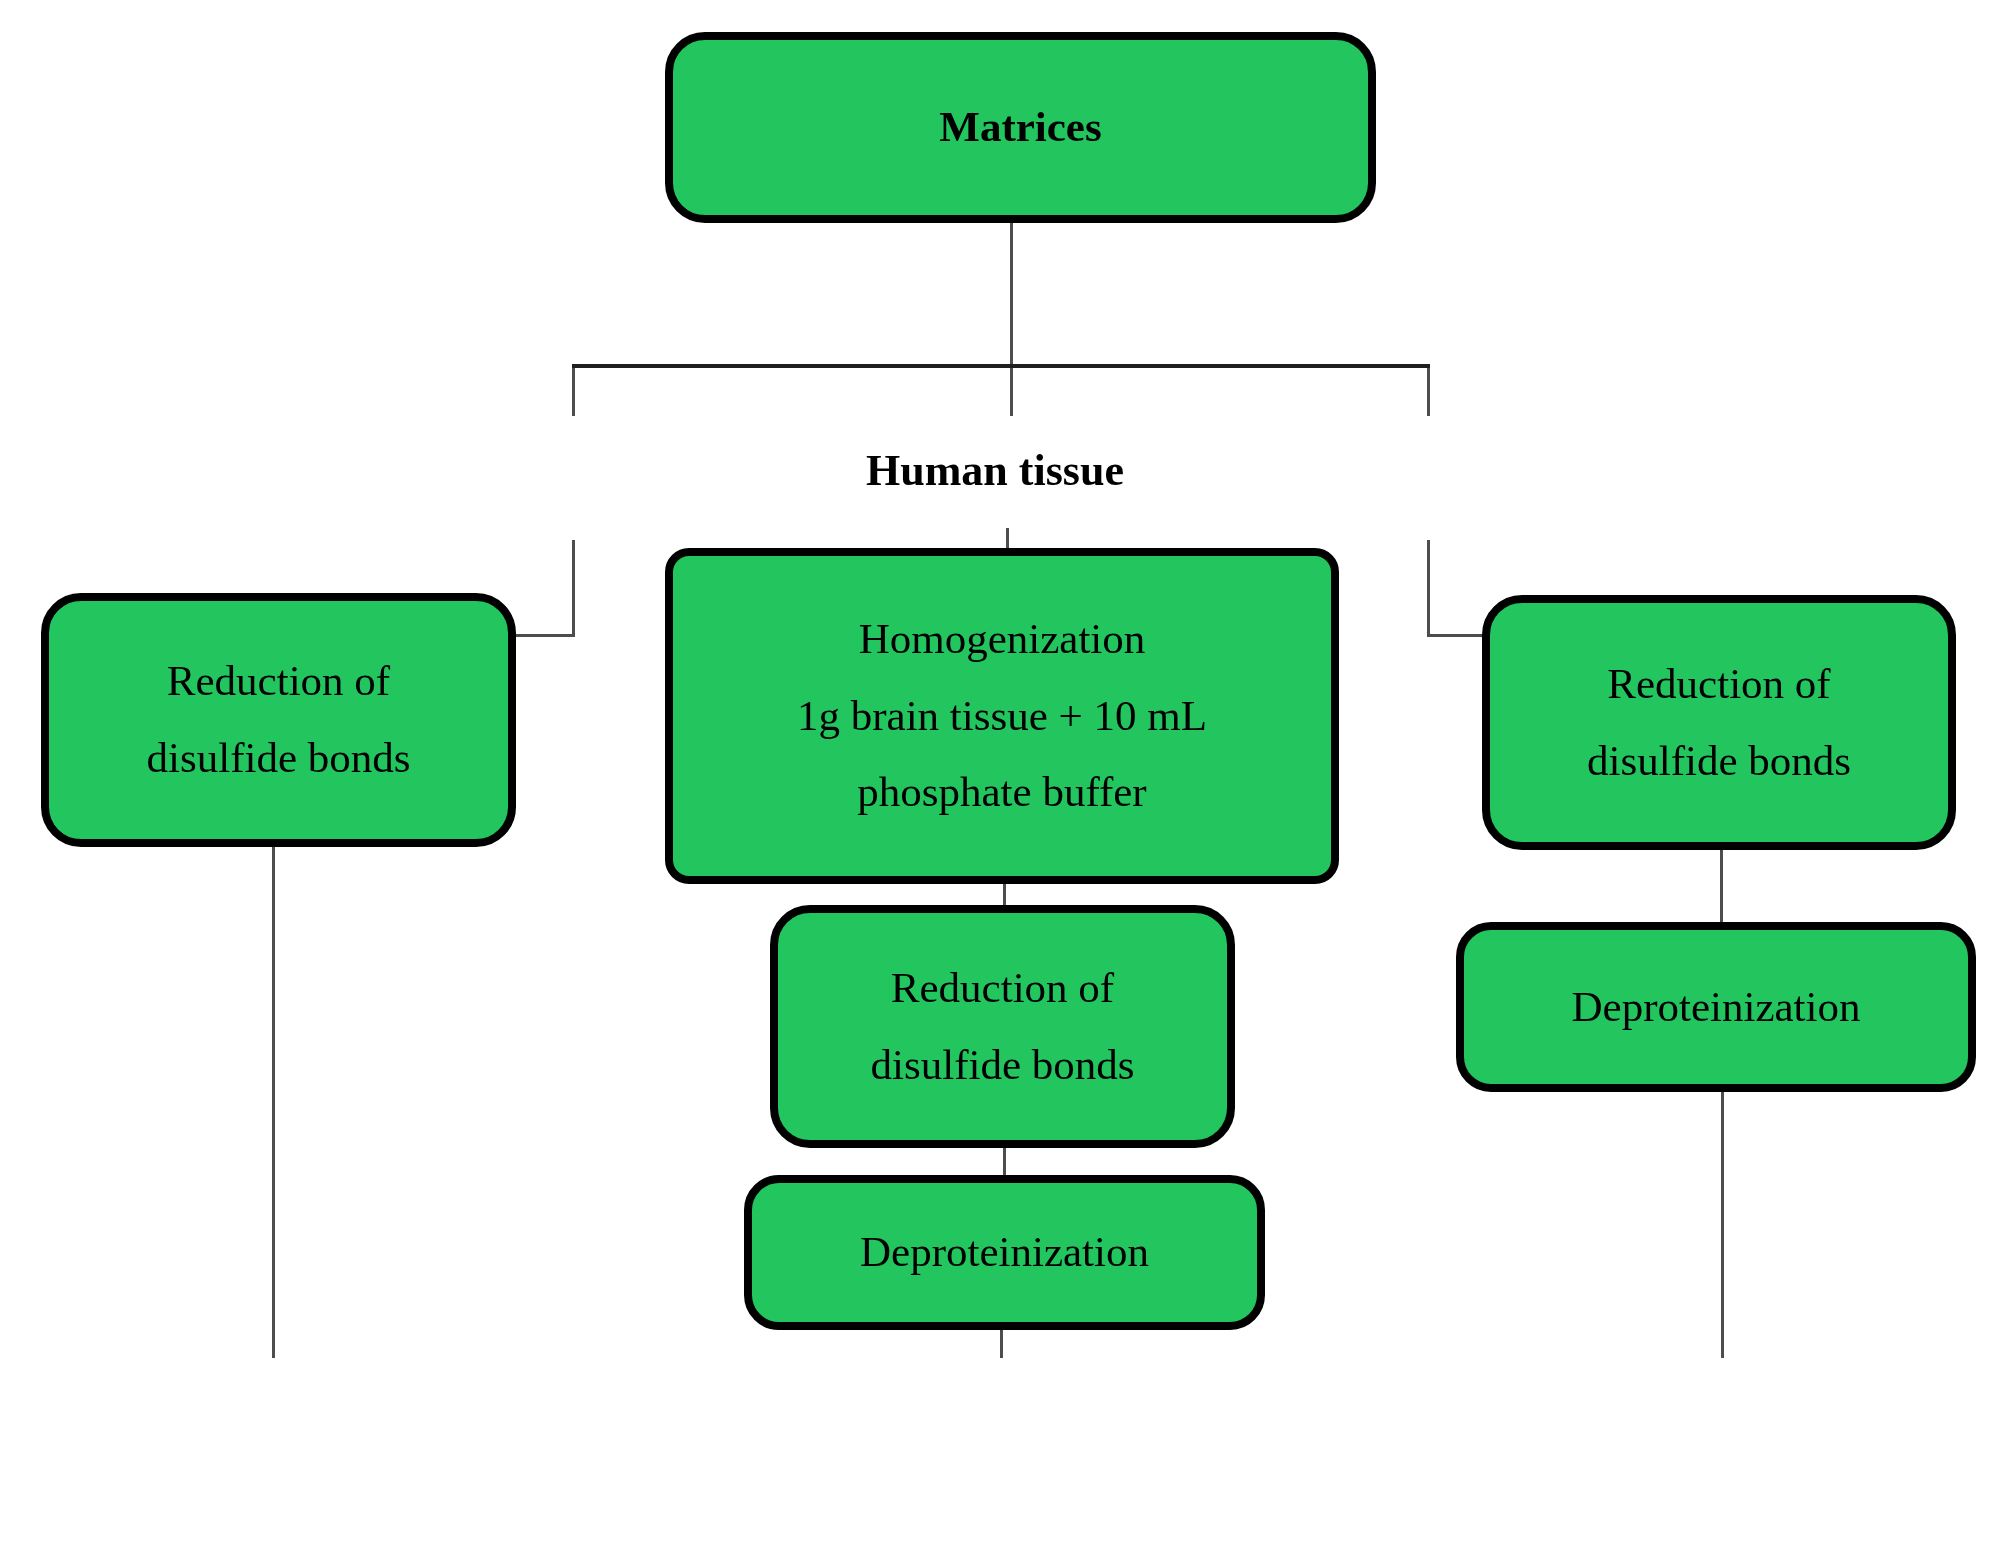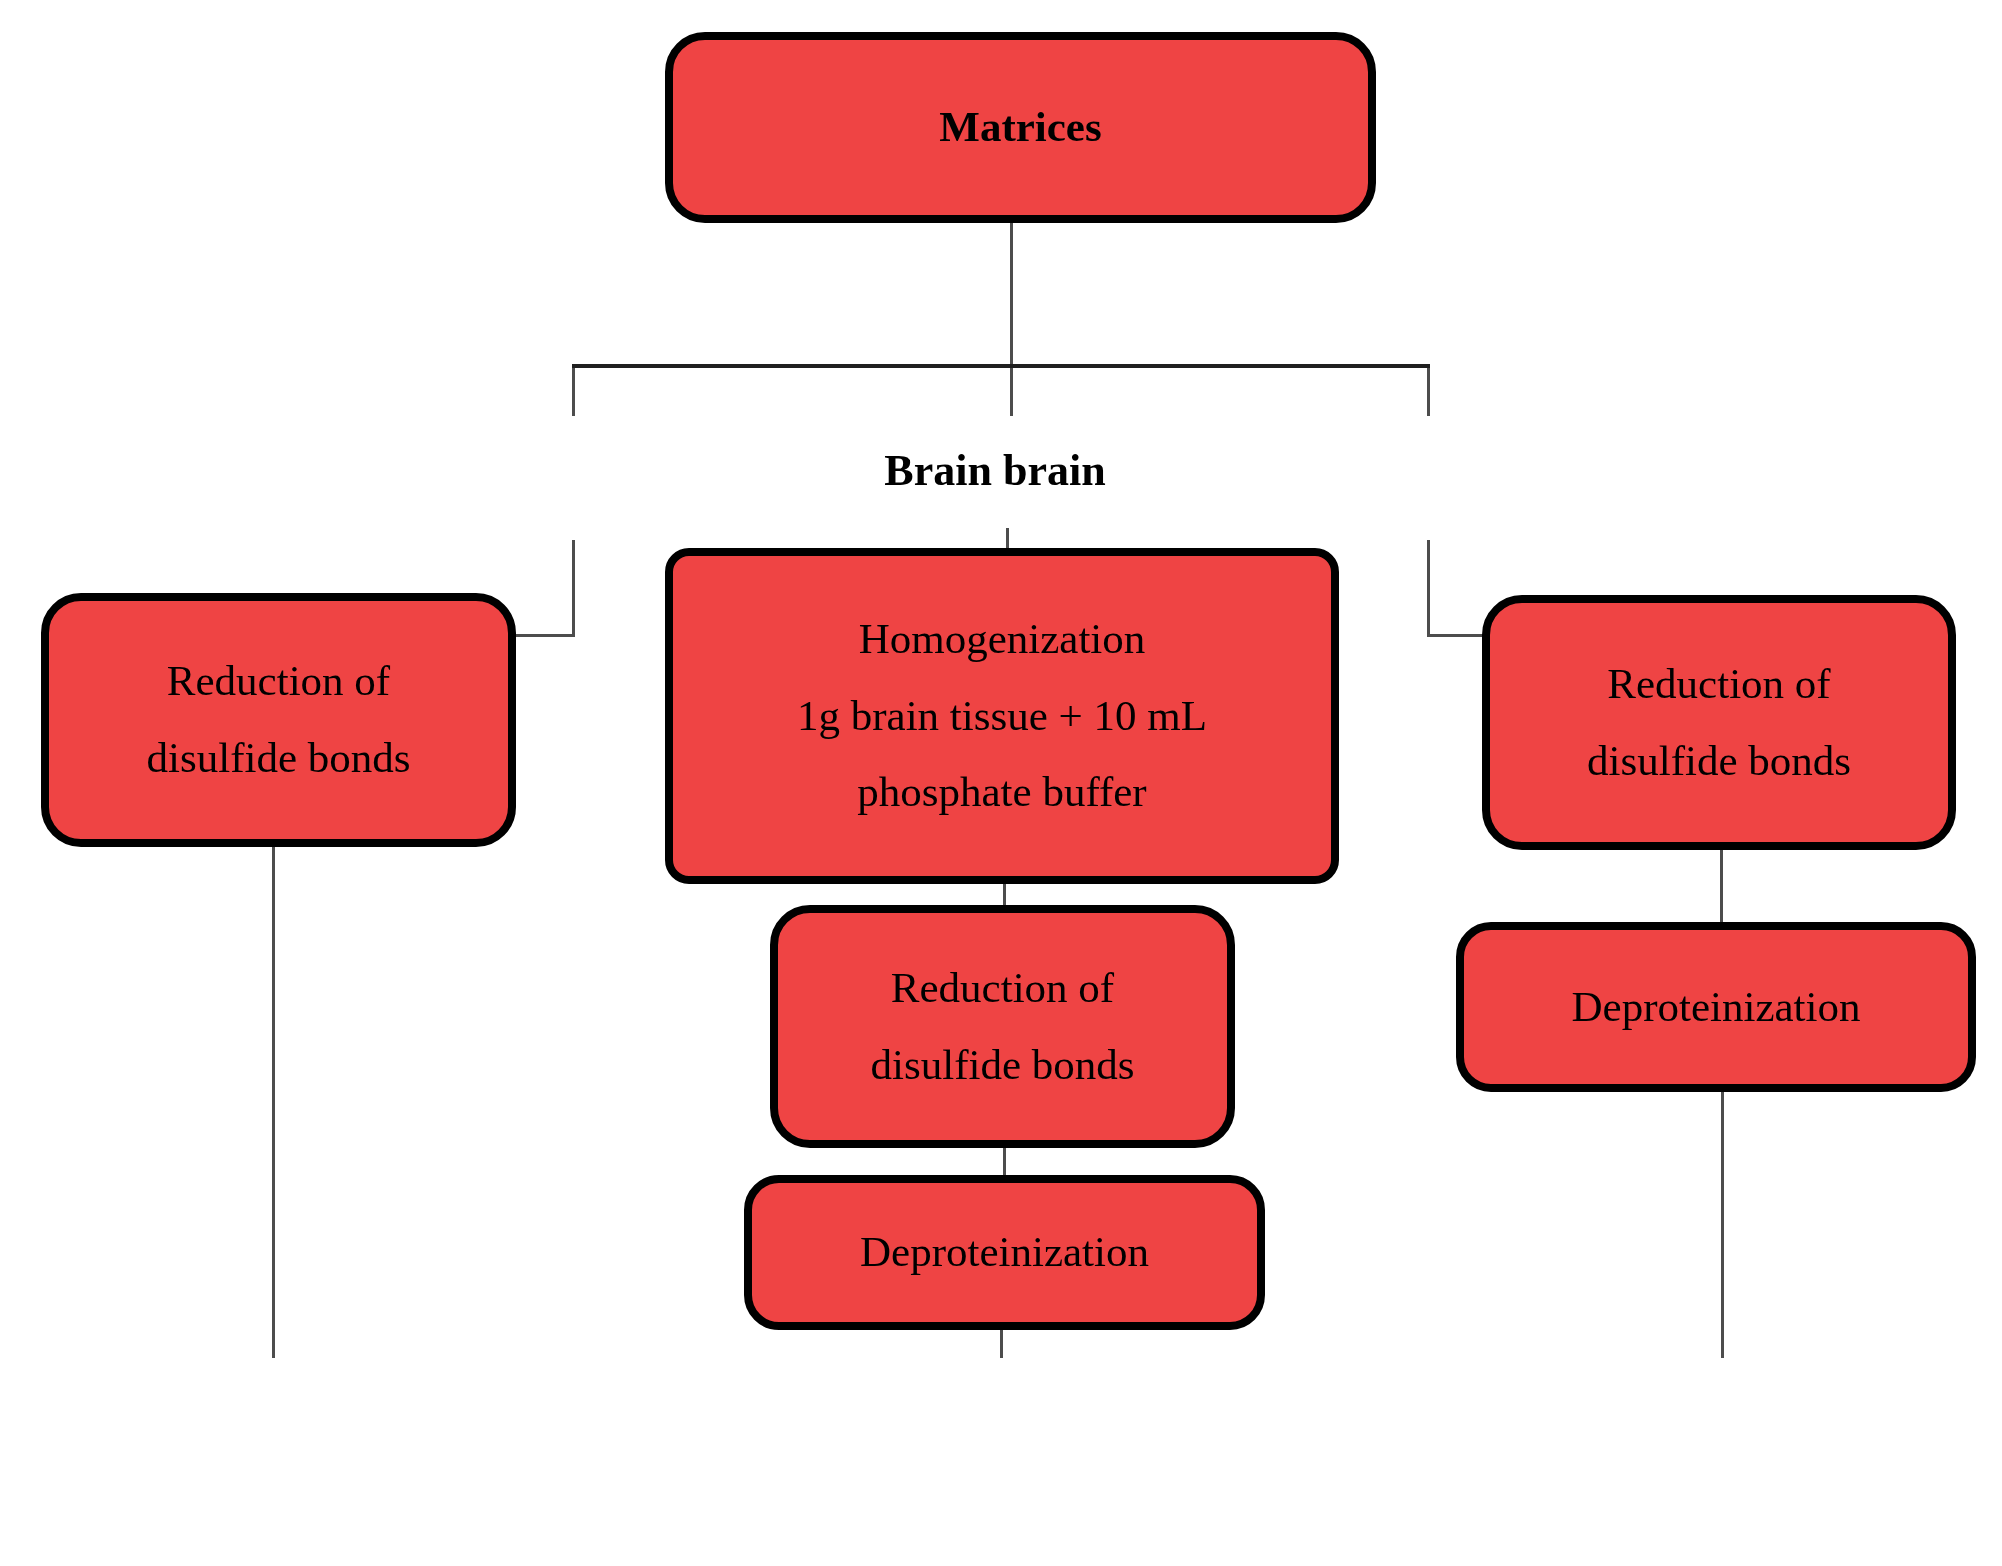--- a/index.html
+++ b/index.html
@@ -14,21 +14,21 @@
     background: var(--background, #ffffff);
     font-family: "Liberation Serif", "DejaVu Serif", serif;
     color: var(--text, #000000);
     overflow: hidden;
   }
   .box {
     position: absolute;
     box-sizing: border-box;
     border: 8px solid var(--box-border, #000000);
     border-radius: 40px;
-    background: #ef4444;
+    background: #22c55e;
     display: flex;
     align-items: center;
     justify-content: center;
     text-align: center;
     font-size: 43px;
   }
   .box .txt {
     white-space: pre-line;
     line-height: 1.78;
     padding: 0 10px;
@@ -78,21 +78,21 @@
   <div class="hline" style="left:1427px; top:634px; width:58px;"></div>
 
   <div class="vline" style="left:272px; top:847px; height:511px;"></div>
   <div class="vline" style="left:1003px; top:882px; height:23px;"></div>
   <div class="vline" style="left:1003px; top:1148px; height:27px;"></div>
   <div class="vline" style="left:1000px; top:1330px; height:28px;"></div>
   <div class="vline" style="left:1720px; top:850px; height:72px;"></div>
   <div class="vline" style="left:1721px; top:1092px; height:266px;"></div>
 
   <div class="flabel" style="left:745px; top:442px; width:500px; height:56px;">
-    <span>Brain brain</span>
+    <span>Human tissue</span>
   </div>
 
   <div class="box bold" style="left:665px; top:32px; width:711px; height:191px;">
     <span class="txt">Matrices</span>
   </div>
 
   <div class="box" style="left:41px; top:593px; width:475px; height:254px;">
     <span class="txt">Reduction of
 disulfide bonds</span>
   </div>

